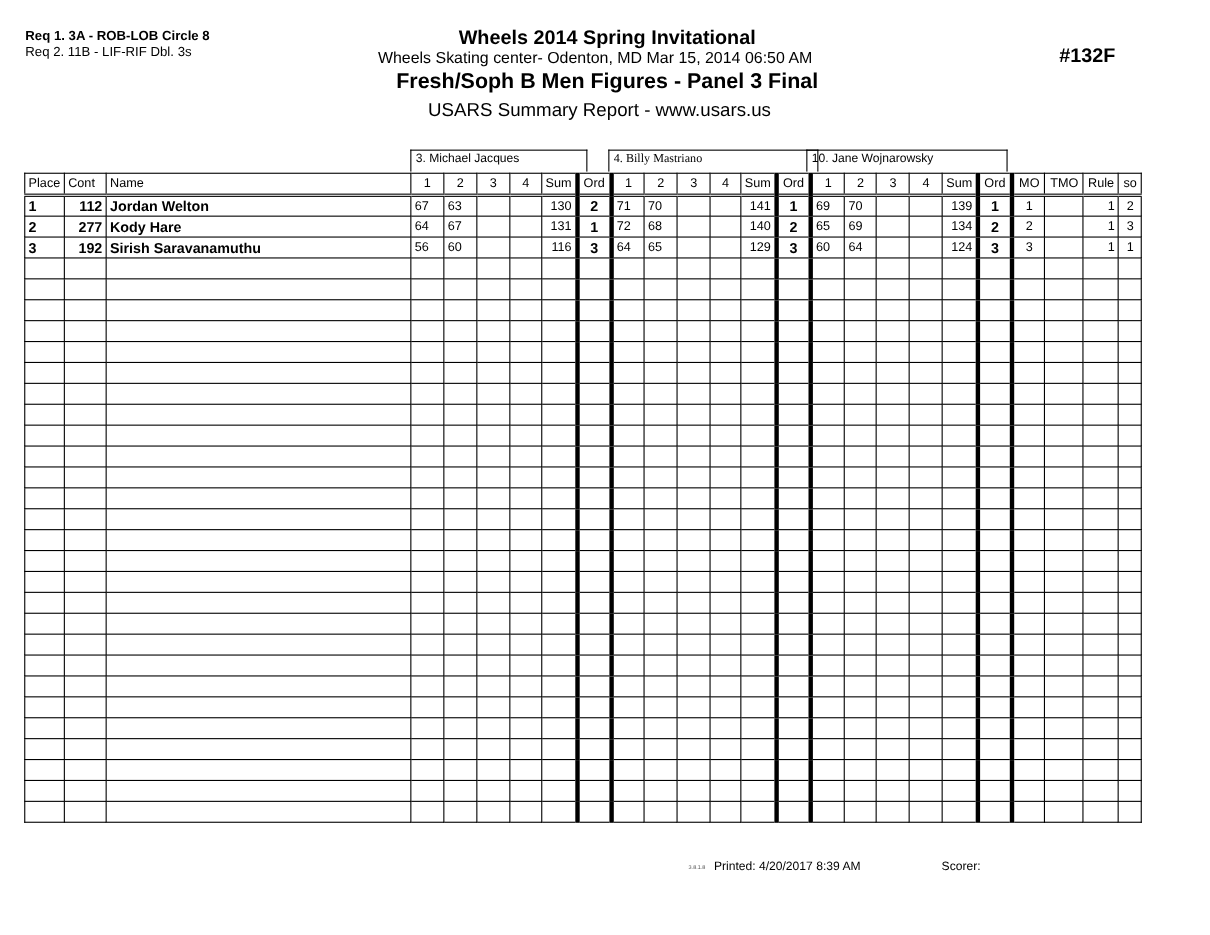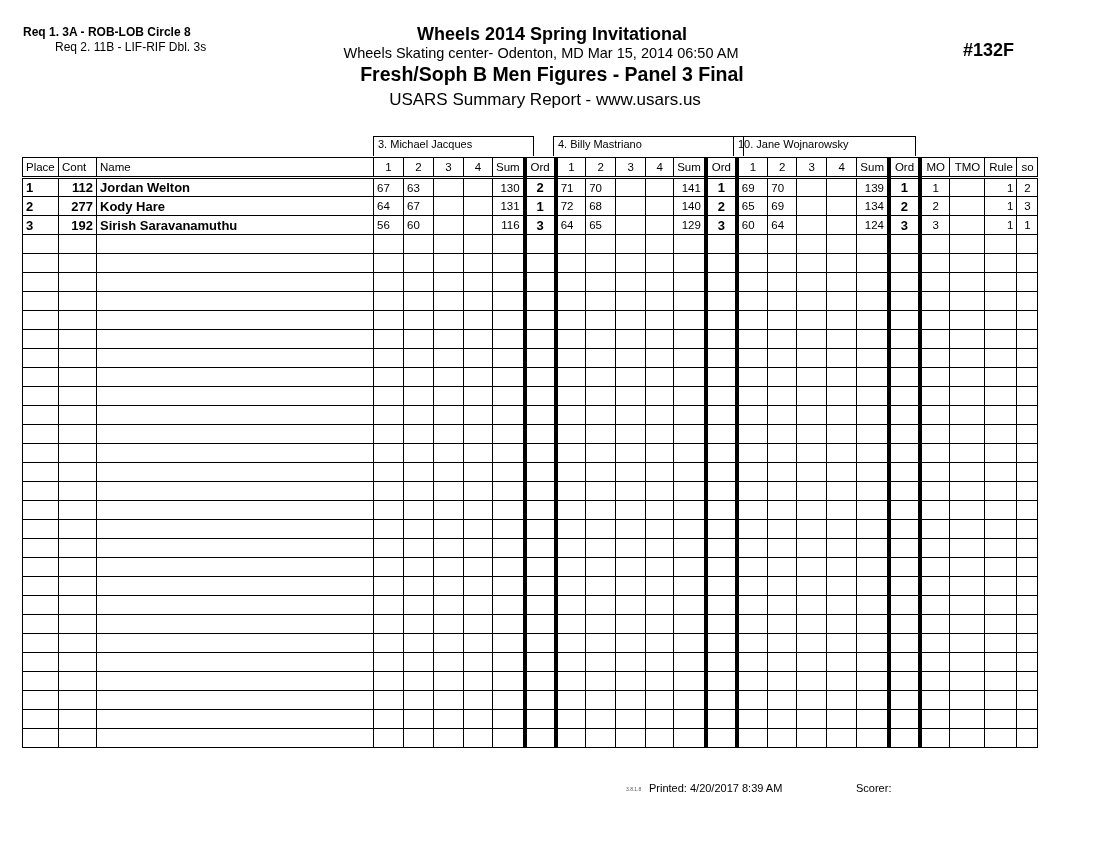--- a/index.html
+++ b/index.html
@@ -24,30 +24,30 @@
   td.thickL { border-left:4px solid #000 !important; }
   .judge { position:absolute; top:136px; height:20px; border:1px solid #000; border-bottom:none;
            font-size:11px; line-height:14px; padding-left:4px; box-sizing:border-box; }
   .footer { top:782px; font-size:11px; }
   .ver { font-size:5px; color:#555; }
 </style>
 </head>
 <body>
 
 <div class="abs req" style="top:25px;font-weight:bold;">Req  1.  3A - ROB-LOB Circle 8</div>
-<div class="abs req" style="top:40px;margin-left:32px;">Req  2.  11B - LIF-RIF Dbl. 3s</div>
+<div class="abs req" style="top:40px;">Req  2.  11B - LIF-RIF Dbl. 3s</div>
 
 <div class="abs center t1">Wheels 2014 Spring Invitational</div>
 <div class="abs center t2">Wheels Skating center- Odenton, MD  Mar 15, 2014  06:50 AM</div>
 <div class="abs center t3">Fresh/Soph B Men Figures - Panel 3 Final</div>
 <div class="abs center t4">USARS Summary Report - www.usars.us</div>
 <div class="abs num">#132F</div>
 
 <div class="judge" style="left:373px; width:161px;">3.  Michael Jacques</div>
-<div class="judge" style="left:553px; width:191px;">4.  Billy Mastriano</div>
+<div class="judge" style="left:553px; width:191px;font-family:Liberation Serif, serif;">4.  Billy Mastriano</div>
 <div class="judge" style="left:733px; width:183px;">10.  Jane Wojnarowsky</div>
 
 <table class="grid">
   <colgroup>
     <col style="width:36px">
       <col style="width:38px">
       <col style="width:277px">
     <col style="width:30px">
       <col style="width:30px">
       <col style="width:30px">

